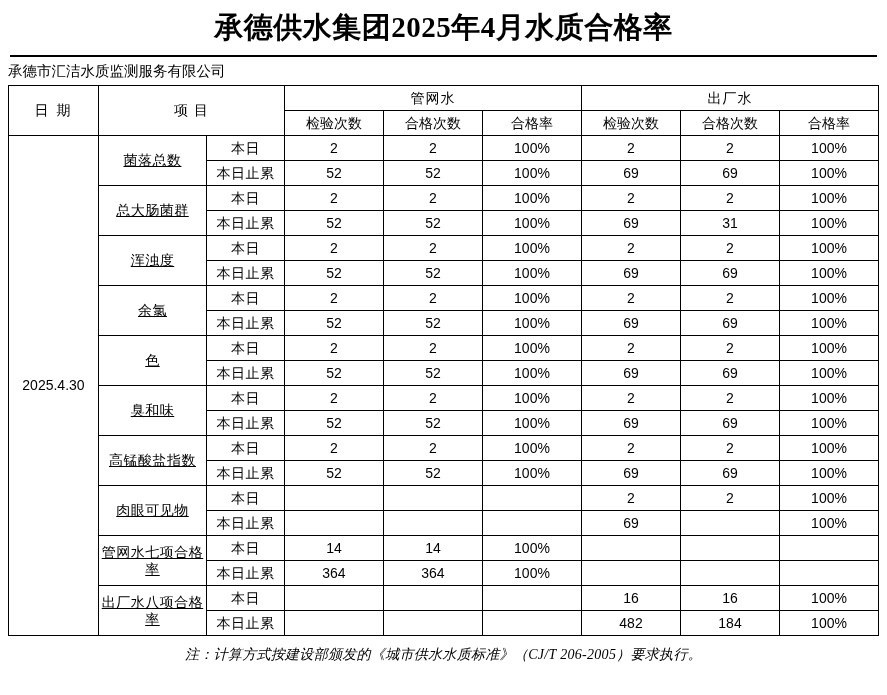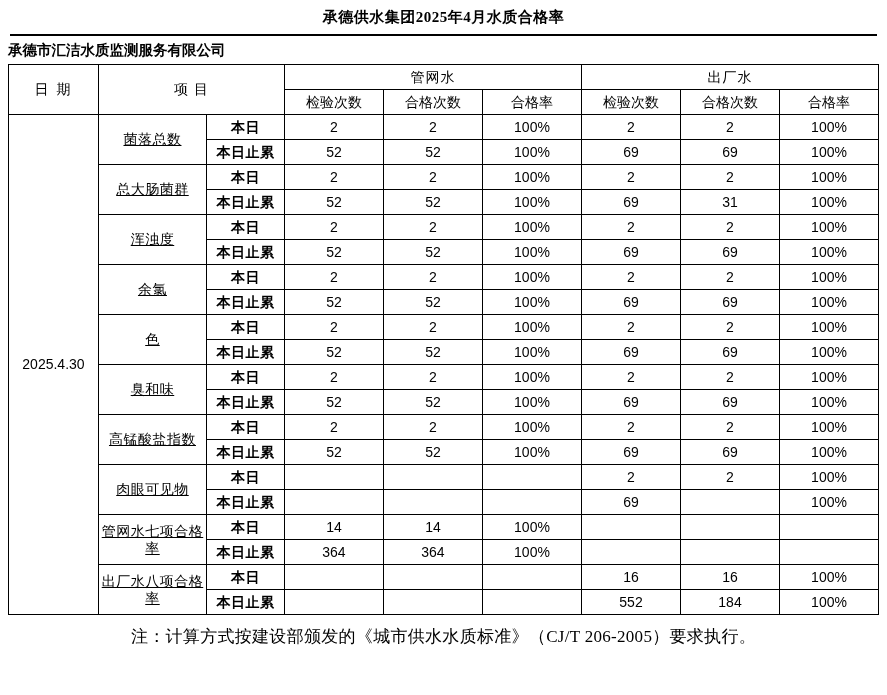--- a/index.html
+++ b/index.html
@@ -16,37 +16,36 @@
   }
   .page {
     width: 887px;
     height: 695px;
     position: relative;
     box-sizing: border-box;
     padding: 0;
   }
   .title {
     text-align: center;
-    font-size: 15px;
+    font-size: 29px;
     font-weight: bold;
     letter-spacing: 0.5px;
     padding-top: 8px;
     padding-bottom: 7px;
     font-family: "Liberation Serif", "DejaVu Serif", serif;
   }
   .title-underline {
     width: 867px;
     margin: 0 auto;
     border-bottom: 2px solid #000;
   }
   .subtitle {
     font-size: 14.5px;
     padding: 5px 0 4px 8px;
     font-family: "Liberation Sans", sans-serif;
-    font-weight: bold;
   }
   table.main {
     border-collapse: collapse;
     width: 863px;
     margin: 0 auto;
     table-layout: fixed;
   }
   table.main td, table.main th {
     border: 1px solid #000;
     text-align: center;
@@ -77,36 +76,36 @@
   }
   .param-cell {
     font-size: 15px;
     letter-spacing: 0.5px;
     line-height: 1.3;
     text-decoration: underline;
   }
   .period-cell {
     font-size: 13px;
     letter-spacing: 0.5px;
-    font-weight: bold;
   }
   .date-cell {
     font-size: 14px;
     font-family: "Liberation Sans", sans-serif;
   }
   .num-cell {
     font-size: 14px;
     font-family: "Liberation Sans", sans-serif;
   }
   .footnote {
-    font-size: 17px;
+    font-size: 14px;
     text-align: center;
     padding-top: 10px;
     font-family: "Liberation Serif", "DejaVu Serif", serif;
     letter-spacing: 0.3px;
+    font-style: italic;
   }
   .w-date { width: 90px; }
   .w-param { width: 108px; }
   .w-period { width: 78px; }
   .w-num { width: 99px; }
 </style>
 </head>
 <body>
 
 <div class="page">
@@ -335,21 +334,21 @@
         <td class="num-cell"></td>
         <td class="num-cell">16</td>
         <td class="num-cell">16</td>
         <td class="num-cell">100%</td>
       </tr>
       <tr>
         <td class="period-cell">本日止累</td>
         <td class="num-cell"></td>
         <td class="num-cell"></td>
         <td class="num-cell"></td>
-        <td class="num-cell">552</td>
+        <td class="num-cell">482</td>
         <td class="num-cell">184</td>
         <td class="num-cell">100%</td>
       </tr>
 
     </tbody>
   </table>
 
   <div class="footnote">注：计算方式按建设部颁发的《城市供水水质标准》（CJ/T 206-2005）要求执行。</div>
 
 </div>

